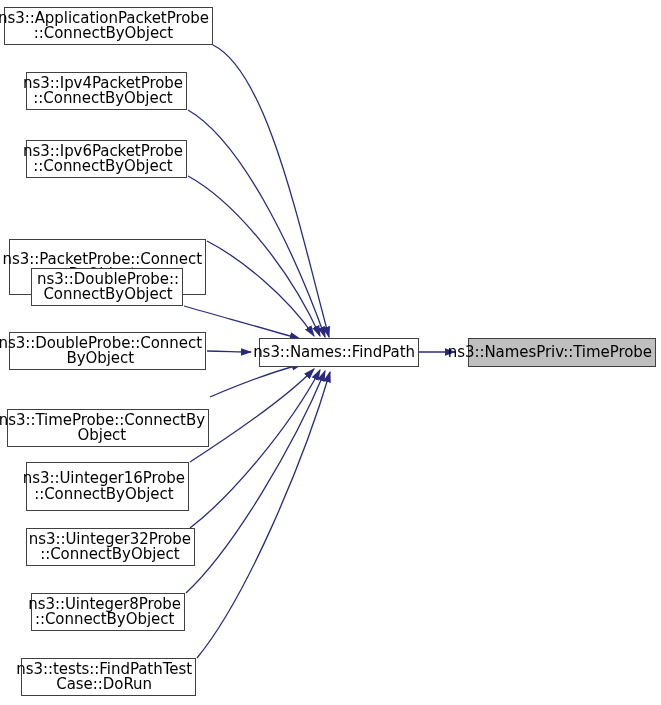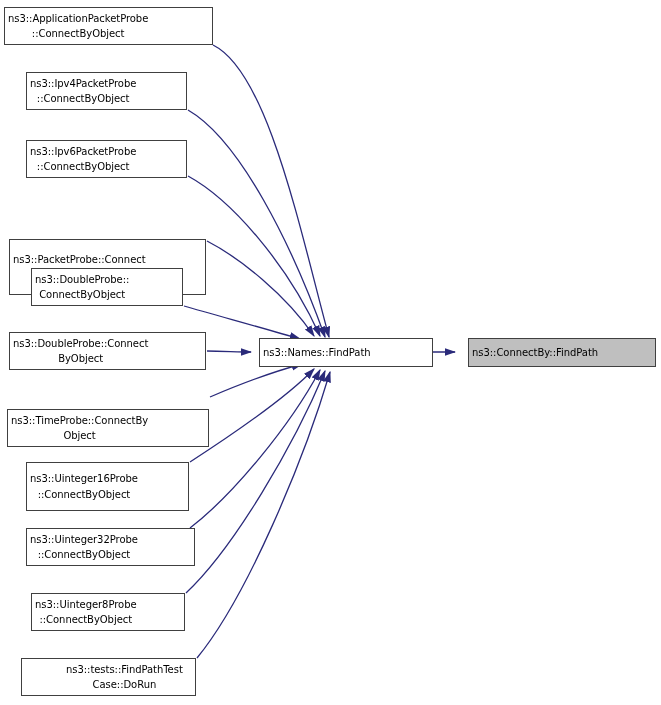--- a/index.html
+++ b/index.html
@@ -21,26 +21,26 @@
     top: 0;
     width: 661px;
     height: 705px;
     pointer-events: none;
   }
   .node {
     position: absolute;
     box-sizing: border-box;
     display: flex;
     align-items: center;
-    justify-content: flex-start;
+    justify-content: flex-end;
     text-align: center;
     background: #ffffff;
     border: 1px solid #404040;
     color: #000000;
-    font-size: 10px;
+    font-size: 15px;
     line-height: 15.5px;
     letter-spacing: -0.05px;
     white-space: pre-line;
     z-index: 2;
   }
   .node.highlight {
     background: #bfbfbf;
     border: 1px solid #404040;
   }
   .node-label {
@@ -113,21 +113,21 @@
   </div>
   <div class="node" style="left: 31px; top: 593px; width: 154px; height: 38px;">
     <span class="node-label">ns3::Uinteger8Probe
 ::ConnectByObject</span>
   </div>
   <div class="node" style="left: 21px; top: 658px; width: 175px; height: 38px; padding-left: 41px;">
     <span class="node-label">ns3::tests::FindPathTest
 Case::DoRun</span>
   </div>
 
-  <div class="node" style="left: 259px; top: 338px; width: 174px; height: 29px;">
+  <div class="node" style="left: 259px; top: 338px; width: 160px; height: 29px;">
     <span class="node-label">ns3::Names::FindPath</span>
   </div>
 
   <div class="node highlight" style="left: 468px; top: 338px; width: 188px; height: 29px;">
-    <span class="node-label">ns3::ConnectBy::FindPath</span>
+    <span class="node-label">ns3::NamesPriv::TimeProbe</span>
   </div>
 
 </div>
 
 </body></html>

